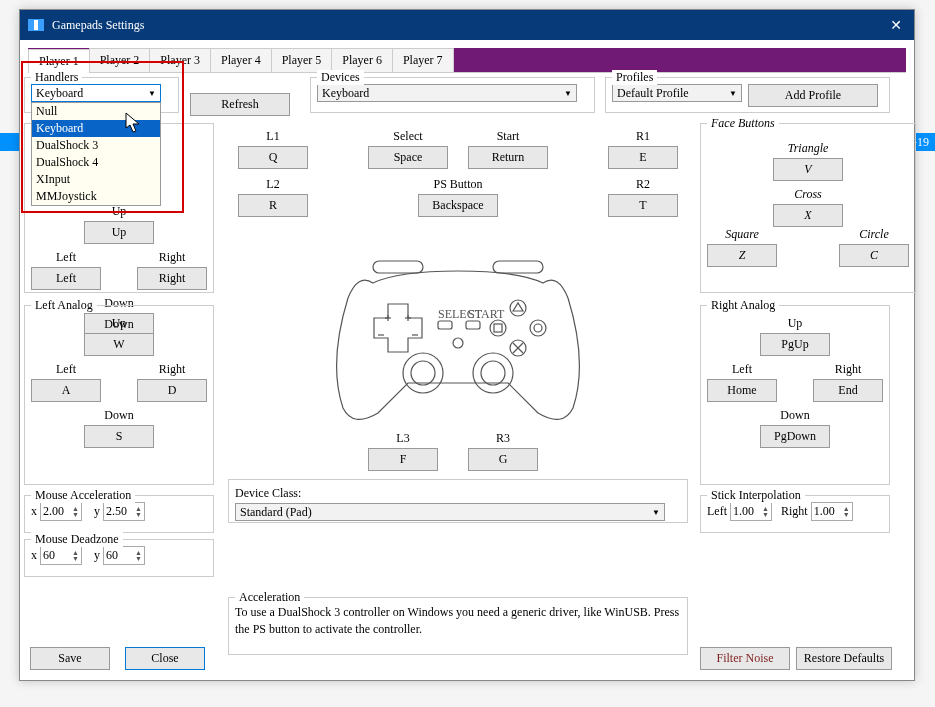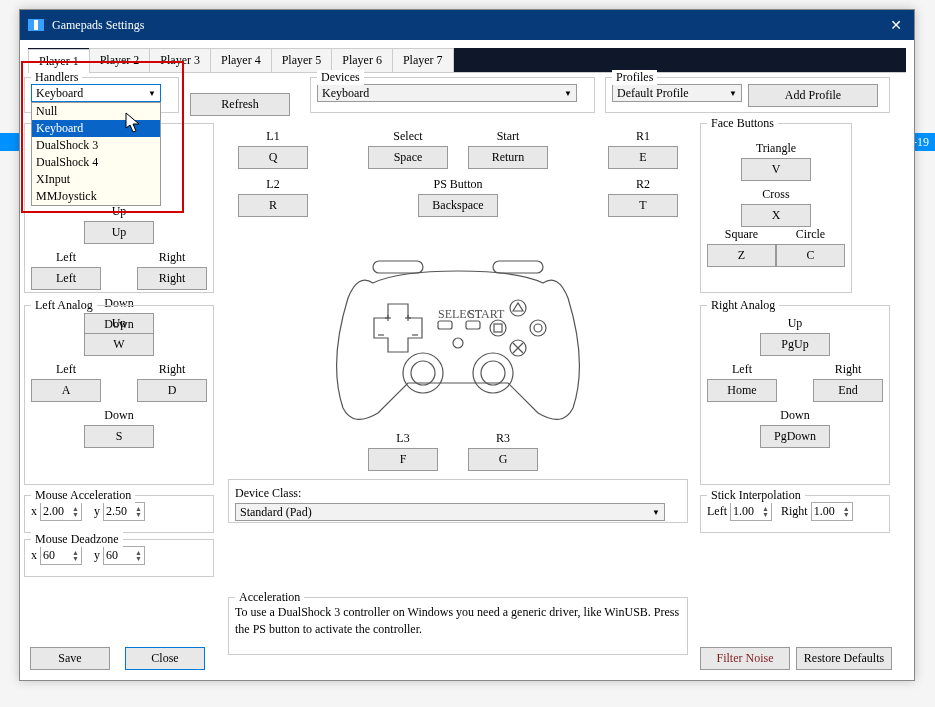--- a/index.html
+++ b/index.html
@@ -3,21 +3,21 @@
 <meta charset="utf-8">
 <style>
 * { box-sizing: border-box; margin: 0; padding: 0; font-family: "SimSun", "Microsoft YaHei", serif; font-size: 12px; }
 body { background: #f5f5f5; position: relative; width: 935px; height: 707px; overflow: hidden; }
 .bgstrip { position: absolute; top: 133px; left: 0; right: 0; height: 18px; background: #0091ff; color: #fff; display: flex; justify-content: flex-end; align-items: center; padding-right: 6px; }
 .window { position: absolute; top: 9px; left: 19px; width: 896px; height: 672px; background: #fff; border: 1px solid #888; box-shadow: 0 0 10px rgba(0,0,0,0.2); display: flex; flex-direction: column; }
 .titlebar { background: #063a79; color: #fff; height: 30px; display: flex; align-items: center; padding: 12px 8px; }
 .titlebar .icon { width: 16px; height: 12px; margin-right: 8px; background: linear-gradient(to right, #3aa0ff 0 33%, #fff 33% 66%, #3aa0ff 66% 100%); border: 1px solid #3aa0ff; }
 .titlebar .title { flex: 1; }
 .titlebar .close { font-size: 14px; padding: 0 4px; cursor: default; }
-.tabs { display: flex; background: #0f172a; border-bottom: 1px solid #ccc; margin: 8px 8px 0 8px; }
+.tabs { display: flex; background: #701a75; border-bottom: 1px solid #ccc; margin: 8px 8px 0 8px; }
 .tab { padding: 4px 10px; border: 1px solid #ccc; border-bottom: none; margin-right: -1px; background: #f4f4f4; cursor: default; position: relative; }
 .tab.active { background: #fff; top: 1px; }
 .content { flex: 1; position: relative; padding: 0 8px 8px 8px; }
 .group { position: absolute; border: 1px solid #ccc; padding: 6px; }
 .group .legend { position: absolute; top: -8px; left: 6px; background: #fff; padding: 0 4px; }
 .sel { border: 1px solid #999; background: #f2f2f2; padding: 1px 4px; height: 18px; display: flex; align-items: center; justify-content: space-between; }
 .sel .arrow { font-size: 8px; }
 .dropdown { position: absolute; background: #fffef0; border: 1px solid #999; left: 0; top: 18px; width: 100%; z-index: 20; }
 .dropdown div { padding: 1px 4px; }
 .dropdown .sel-item { background: #0964c8; color: #fff; }
@@ -162,21 +162,21 @@
 
     <div style="position:absolute;top:56px;left:588px;width:70px;">
       <span class="lab">R1</span>
       <div class="btn">E</div>
     </div>
     <div style="position:absolute;top:104px;left:588px;width:70px;">
       <span class="lab">R2</span>
       <div class="btn">T</div>
     </div>
 
-    <div class="group" style="top:50px;left:680px;width:152px;height:170px;padding-top:10px;">
+    <div class="group" style="top:50px;left:680px;width:216px;height:170px;padding-top:10px;font-style:italic;">
       <div class="legend">Face Buttons</div>
       <div style="width:70px;margin:7px auto 6px;">
           <span class="lab">Triangle</span>
           <div class="btn">V</div>
         </div>
       <div style="width:70px;margin:6px auto 0;">
           <span class="lab">Cross</span>
           <div class="btn">X</div>
         </div>
       <div style="display:flex;justify-content:space-between;">

